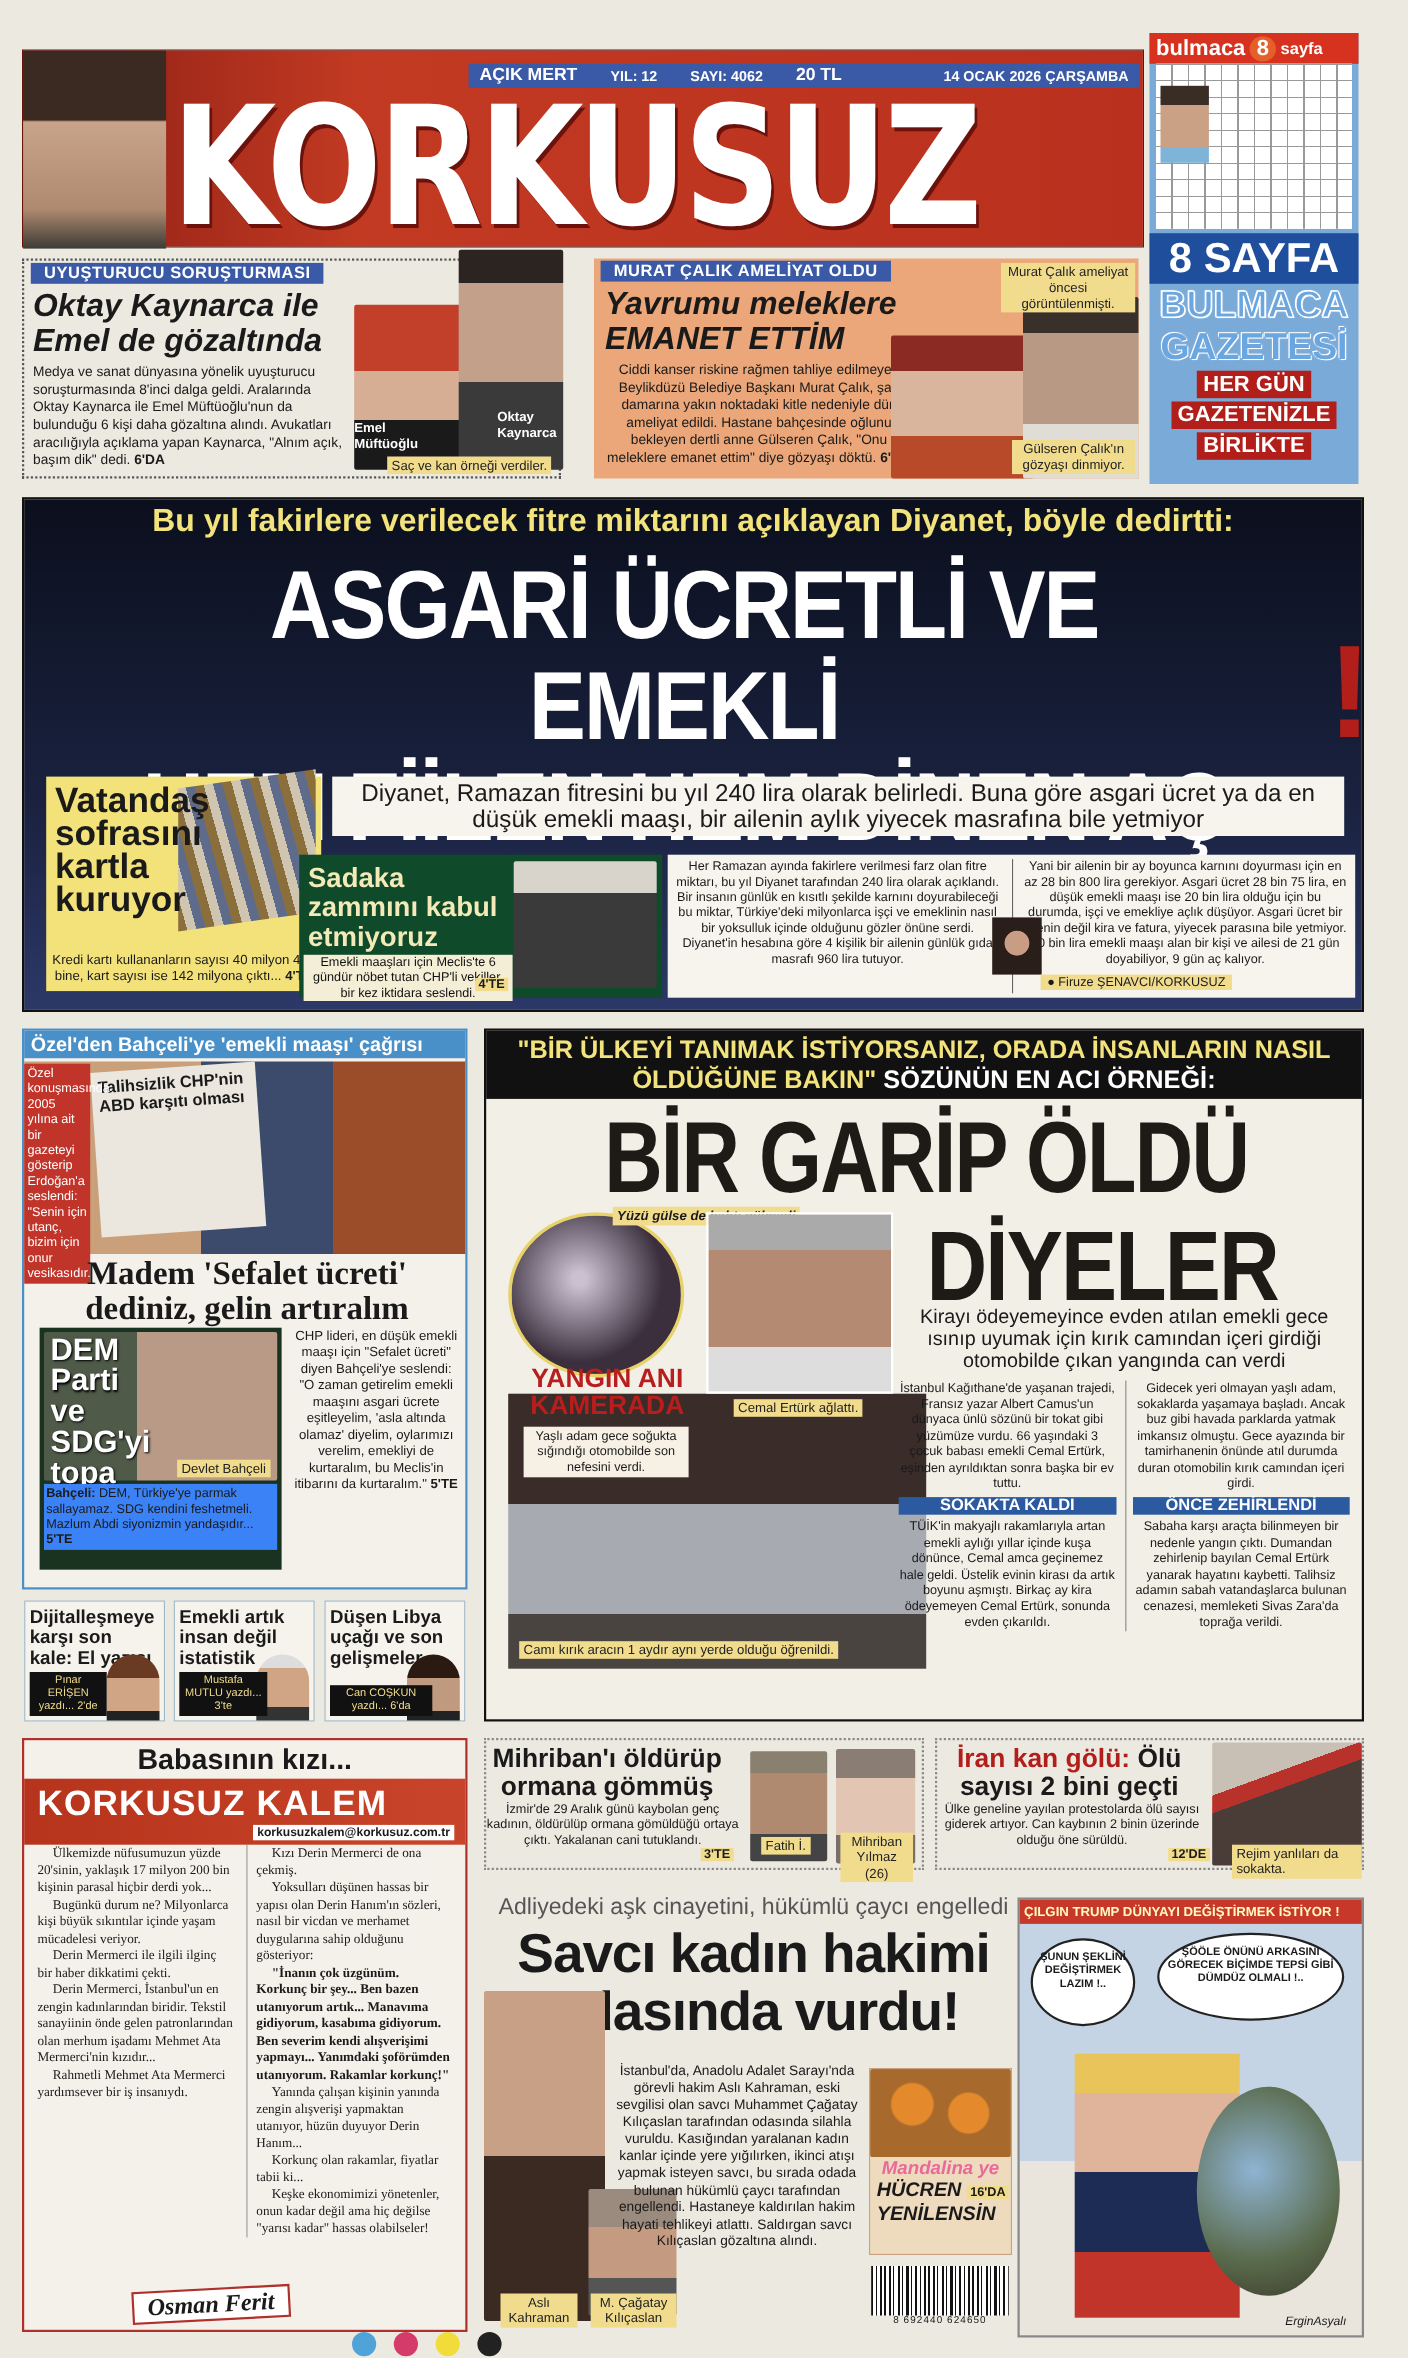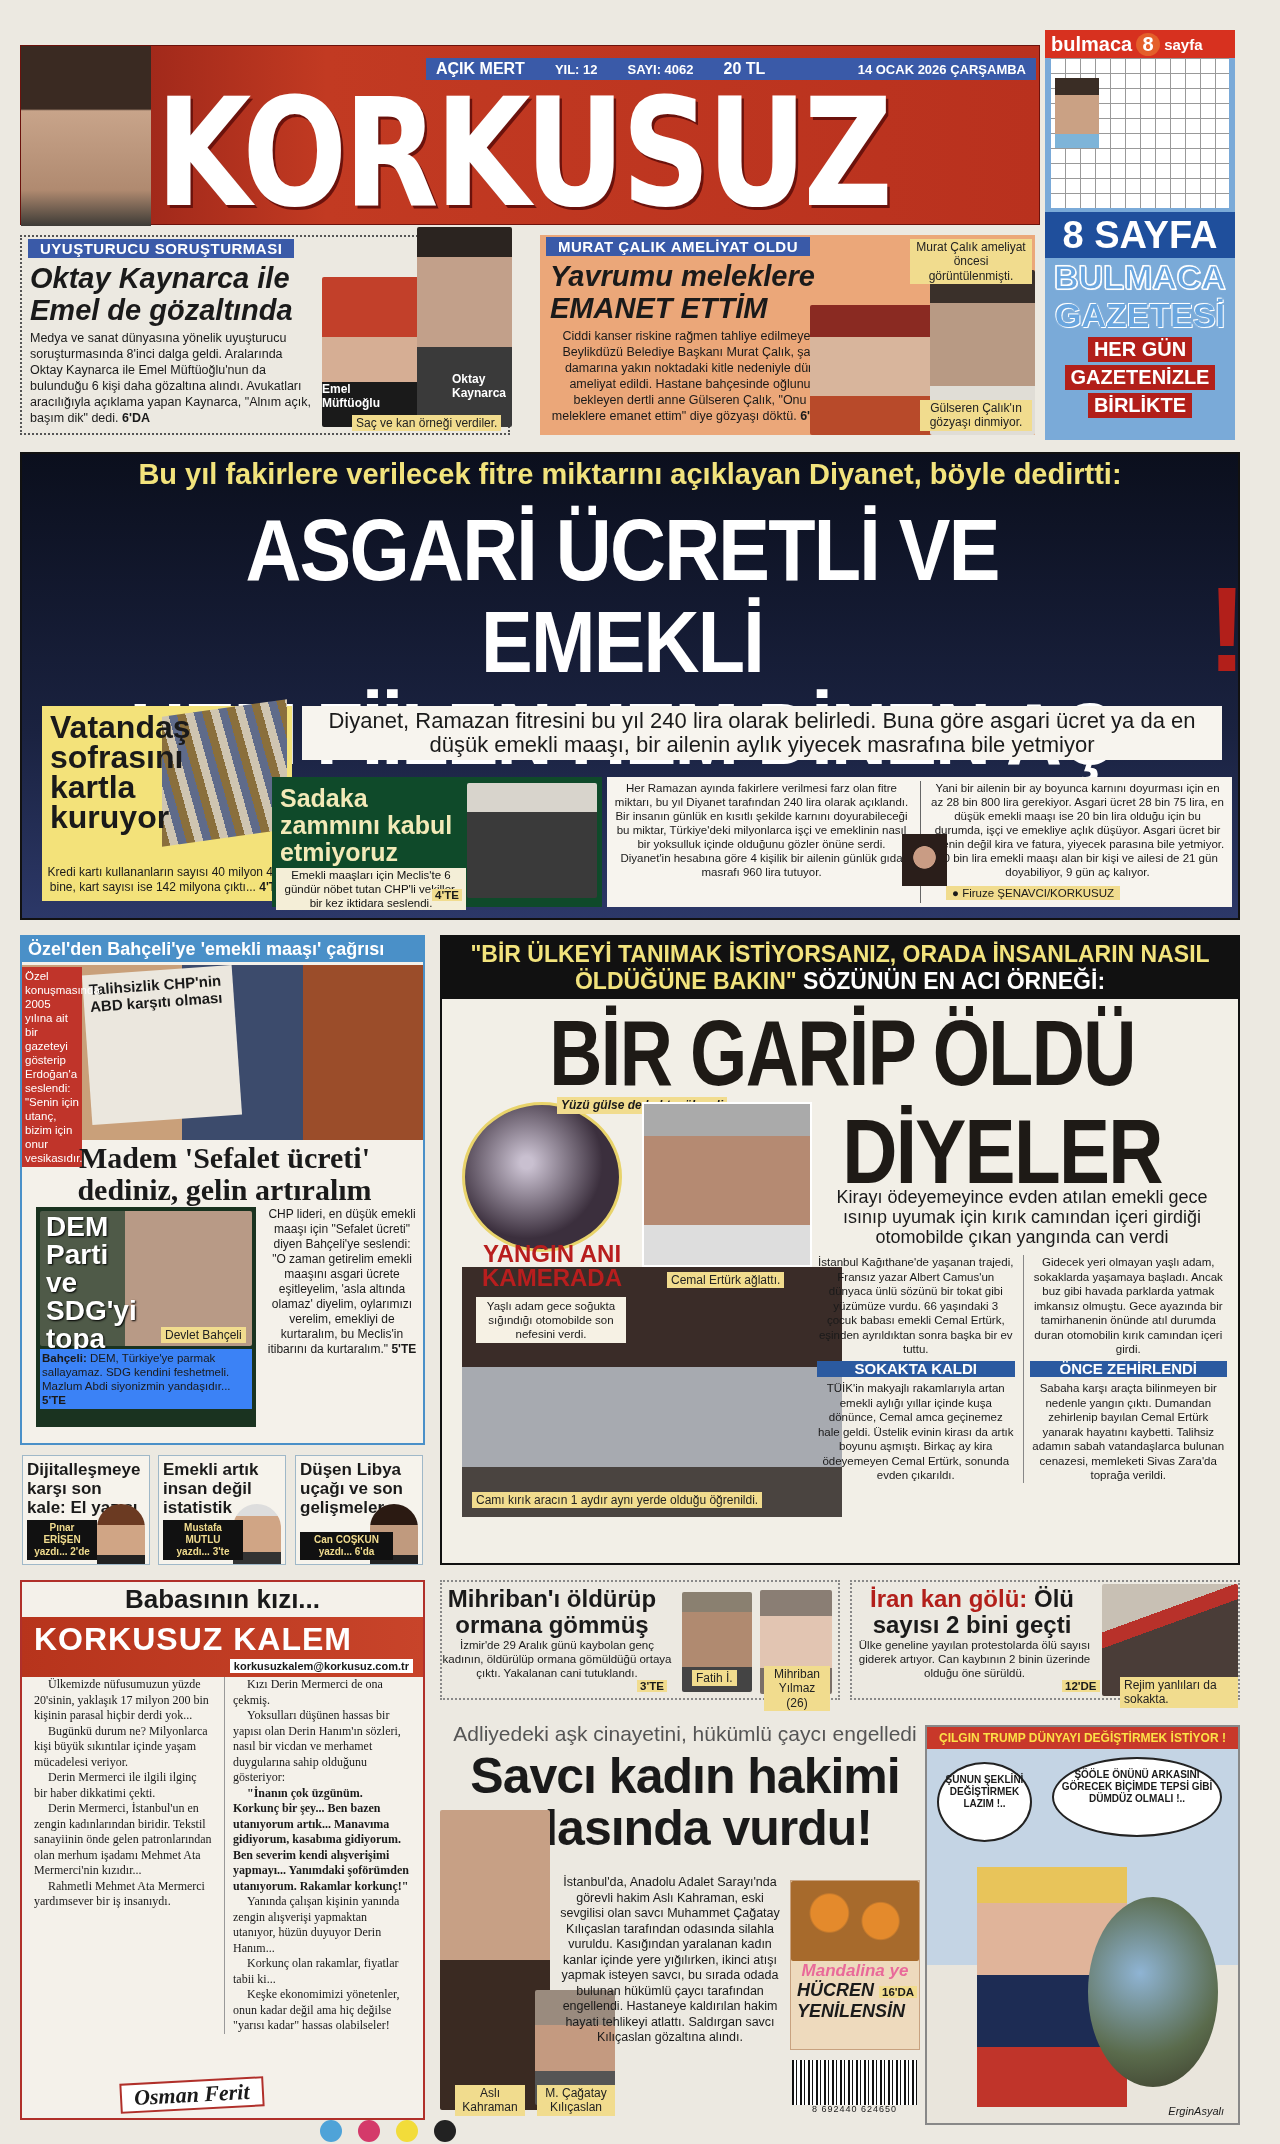--- a/index.html
+++ b/index.html
@@ -56,21 +56,21 @@
 #ozel-photo{left:0;top:28px;width:401px;height:175px;background:linear-gradient(90deg,#c9a07a 0 40%,#3c4b6c 40% 70%,#9b4d2a 70%)}
 #ozel-side{left:0;top:30px;width:60px;background:#c0342a;color:#fff;font-size:11.5px;line-height:14px;padding:2px 3px}
 #madem{left:10px;top:205px;width:385px;text-align:center;font-size:30px;font-weight:bold;line-height:32px}
 #dem{left:14px;top:270px;width:220px;height:220px;background:#1a3320;padding:4px}
 #dem .pic{position:absolute;left:4px;top:4px;width:212px;height:135px;background:linear-gradient(90deg,#4f5a48 0 40%,#b89a86 40%)}
 #dem .hl{position:absolute;left:10px;top:6px;color:#fff;font-weight:900;font-size:28px;line-height:28px;text-shadow:1px 1px 2px #000}
 #dem .txt{position:absolute;left:4px;top:142px;width:212px;background:#3b82f6;font-size:11.5px;line-height:14px;text-align:left;padding:2px}
 #chp-text{left:245px;top:270px;width:150px;text-align:center;font-size:12px;line-height:15px}
 .colbox{border:1px solid #9fb8c8;background:#f6f3ec;height:110px}
 .colbox .hl{font-weight:bold;font-size:17px;line-height:19px;padding:4px}
-.colbox .by{position:absolute;left:4px;bottom:4px;background:#111;color:#f1dc8e;font-weight:bold;font-size:10px;line-height:12px;padding:2px 5px;text-align:center}
+.colbox .by{position:absolute;left:4px;bottom:4px;background:#111;color:#f1dc8e;font-weight:normal;font-size:10px;line-height:12px;padding:2px 5px;text-align:center}
 .colbox .face{position:absolute;right:4px;bottom:0;width:48px;height:60px;border-radius:24px 24px 0 0;background:linear-gradient(#6b3a22 0 35%,#d0a585 35% 85%,#222 85%)}
 
 #garip{left:440px;top:935px;width:800px;height:630px;border:2px solid #111;background:#f2efe7}
 #garip-kicker{background:#111;padding:4px 14px;color:#f2e37c;font-weight:bold;font-size:23px;line-height:27px;text-align:center}
 #garip-kicker .w{color:#fff}
 #garip-hl1{left:10px;top:70px;width:780px;font-size:92px;font-weight:900;line-height:92px;letter-spacing:-2px;color:#1e1a16;text-align:center;transform:scaleX(.8)}
 #garip-hl2{left:330px;top:170px;width:460px;font-size:90px;font-weight:900;line-height:90px;letter-spacing:-2px;color:#1e1a16;text-align:center;transform:scaleX(.85)}
 #fire-circle{left:20px;top:165px;width:160px;height:150px;border-radius:50%;background:radial-gradient(circle at 40% 40%,#c9c0d0 5%,#3b2f3d 60%);border:3px solid #e8d36a}
 #yuzu{left:115px;top:160px;background:#f1dc8e;font-style:italic;font-weight:bold;font-size:12px;line-height:13px;padding:2px 4px}
 #man-photo{left:200px;top:165px;width:170px;height:165px;background:linear-gradient(180deg,#aaa 0 20%,#b58a72 20% 75%,#ddd 75%);border:2px solid #fff}
@@ -106,21 +106,21 @@
 #savci-body{left:560px;top:1875px;width:220px;font-size:12.5px;line-height:15.5px;text-align:center}
 #asli-pic{left:440px;top:1810px;width:110px;height:300px;background:linear-gradient(180deg,#c7a085 0 50%,#3a2a22 50%)}
 #cagatay-pic{left:535px;top:1990px;width:80px;height:115px;background:linear-gradient(180deg,#9a8b7e 0 30%,#c49a80 30% 70%,#555 70%)}
 #mandalina{left:790px;top:1880px;width:130px;height:170px;background:#eedabd;border:1px solid #c8a280}
 #mandalina .pic{height:80px;background:radial-gradient(circle at 30% 40%,#e48a2c 18%,transparent 20%),radial-gradient(circle at 70% 50%,#e48a2c 18%,transparent 20%),#a76a2c}
 #mandalina .a{color:#e96a9a;font-weight:900;font-style:italic;font-size:17px;text-align:center}
 #mandalina .b{font-weight:900;font-style:italic;font-size:18px;line-height:19px;padding-left:6px}
 #barcode{left:792px;top:2060px;width:125px;height:45px;background:repeating-linear-gradient(90deg,#111 0 2px,#fff 2px 4px,#111 4px 5px,#fff 5px 8px)}
 #barcode-num{left:792px;top:2104px;width:125px;font-size:9px;text-align:center;letter-spacing:1px}
 #cartoon{left:925px;top:1725px;width:315px;height:400px;border:2px solid #888;background:linear-gradient(180deg,#c4d4e4 0 60%,#e9e5dc 60%)}
-#cartoon-head{background:#c8382a;color:#fde047;font-weight:bold;font-size:12px;padding:4px;text-align:center}
+#cartoon-head{background:#c8382a;color:#fef9c3;font-weight:bold;font-size:12px;padding:4px;text-align:left}
 .bubble{position:absolute;background:#fff;border:2px solid #222;border-radius:50%;font-size:10px;font-weight:bold;text-align:center;padding:10px 6px;line-height:12px}
 #globe{right:20px;top:170px;width:130px;height:190px;border-radius:50%;background:radial-gradient(circle at 40% 40%,#8fb4d4,#5a6b4c 60%,#3a3a2a)}
 #trump{left:50px;top:140px;width:150px;height:240px;background:linear-gradient(180deg,#e8c45a 0 15%,#e0b49a 15% 45%,#1d2c54 45% 75%,#c0342a 75%)}
 #signature{right:14px;bottom:6px;font-style:italic;font-size:11px}
 #dots{left:320px;top:2120px;display:flex;gap:16px}
 #dots span{width:22px;height:22px;border-radius:50%;display:inline-block}
 </style>
 </head>
 <body>
 

